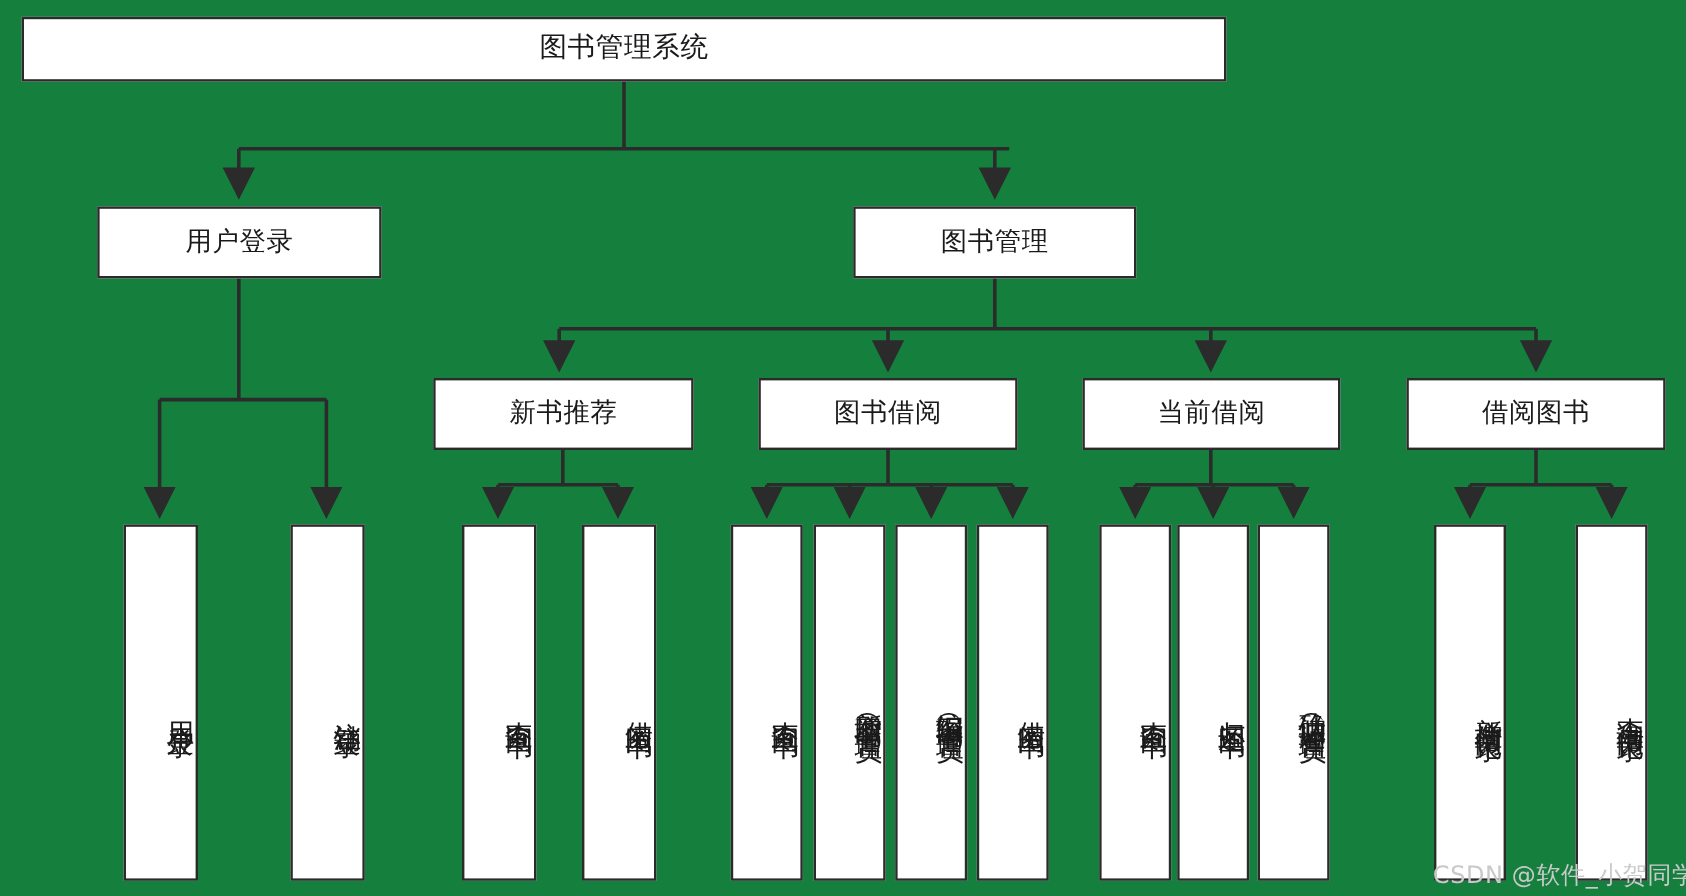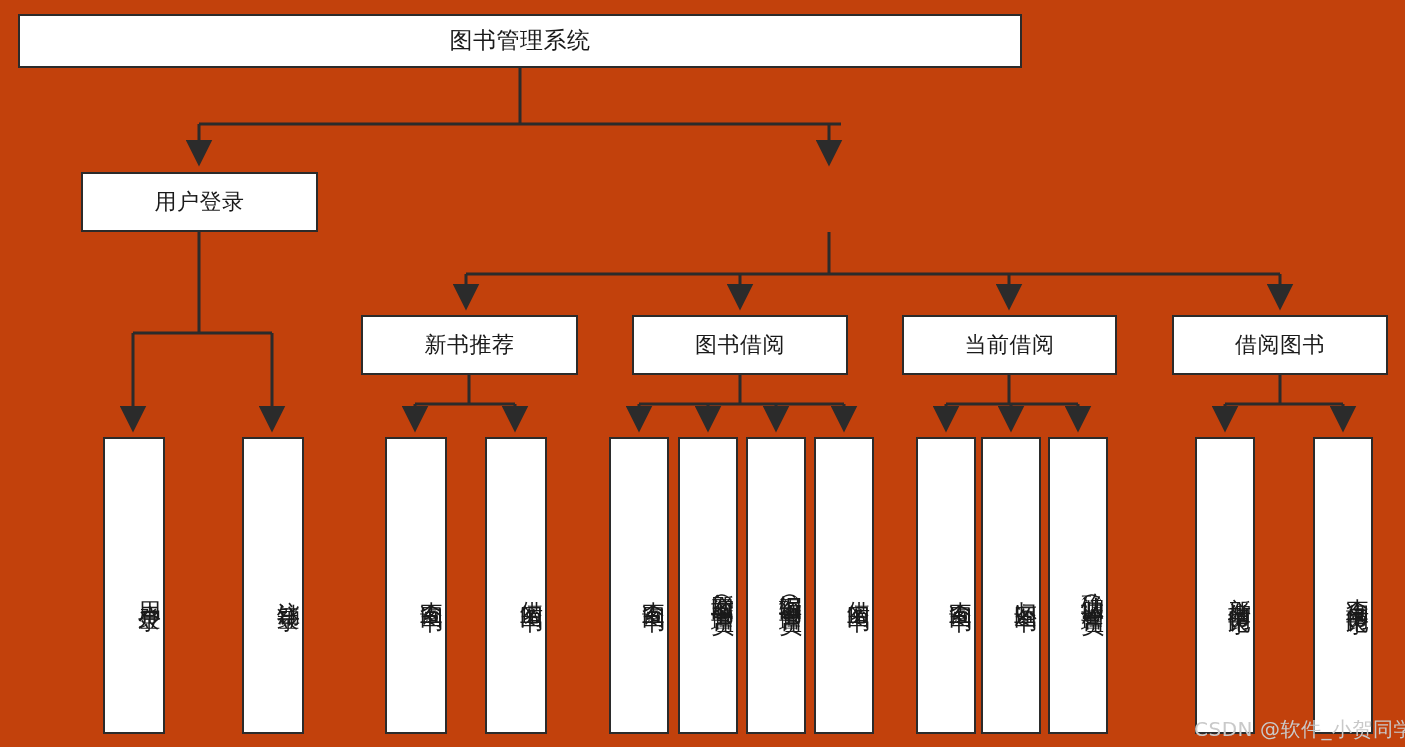--- a/index.html
+++ b/index.html
@@ -8,21 +8,21 @@
     padding: 0;
     background: #ffffff;
   }
   body {
     font-family: "DejaVu Sans", "Liberation Sans", sans-serif;
   }
   #canvas {
     position: relative;
     width: 1405px;
     height: 747px;
-    background: #c2410c;
+    background: #15803d;
     overflow: hidden;
   }
   #edges {
     position: absolute;
     left: 0;
     top: 0;
     width: 1405px;
     height: 747px;
     pointer-events: none;
   }
@@ -123,20 +123,23 @@
   </svg>
 
   <div class="node horiz root" style="left:18px; top:14px; width:1004px; height:54px;">
     <span>图书管理系统</span>
   </div>
 
   <div class="node horiz" style="left:81px; top:172px; width:237px; height:60px;">
     <span>用户登录</span>
   </div>
 
+  <div class="node horiz" style="left:711px; top:172px; width:236px; height:60px;">
+    <span>图书管理</span>
+  </div>
 
   <div class="node horiz" style="left:361px; top:315px; width:217px; height:60px;">
     <span>新书推荐</span>
   </div>
 
   <div class="node horiz" style="left:902px; top:315px; width:215px; height:60px;">
     <span>当前借阅</span>
   </div>
 
   <div class="node horiz" style="left:632px; top:315px; width:216px; height:60px;">

